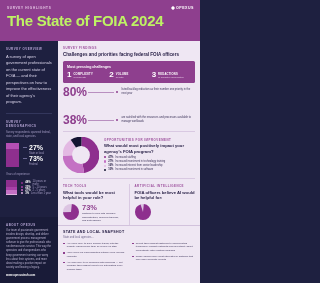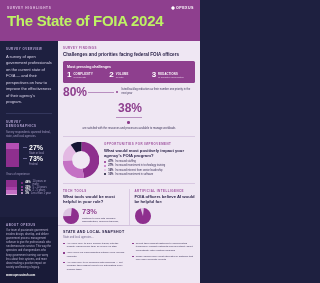--- a/index.html
+++ b/index.html
@@ -264,21 +264,21 @@
         </div>
       </div>
     </div>
 
     <div class="stat-row">
       <div class="stat-num">80%</div>
       <div class="stat-line"></div>
       <div class="stat-dot"></div>
       <div class="stat-tx">listed backlog reduction as their number one priority in the next year</div>
     </div>
-    <div class="stat-row" style="margin-top:4px;flex-direction:column;">
+    <div class="stat-row" style="margin-top:16px;">
       <div class="stat-num">38%</div>
       <div class="stat-line"></div>
       <div class="stat-dot"></div>
       <div class="stat-tx">are satisfied with the resources and processes available to manage workloads</div>
     </div>
 
     <div class="rule"></div>
 
     <div class="opp">
       <svg class="donut" viewBox="0 0 42 42">

